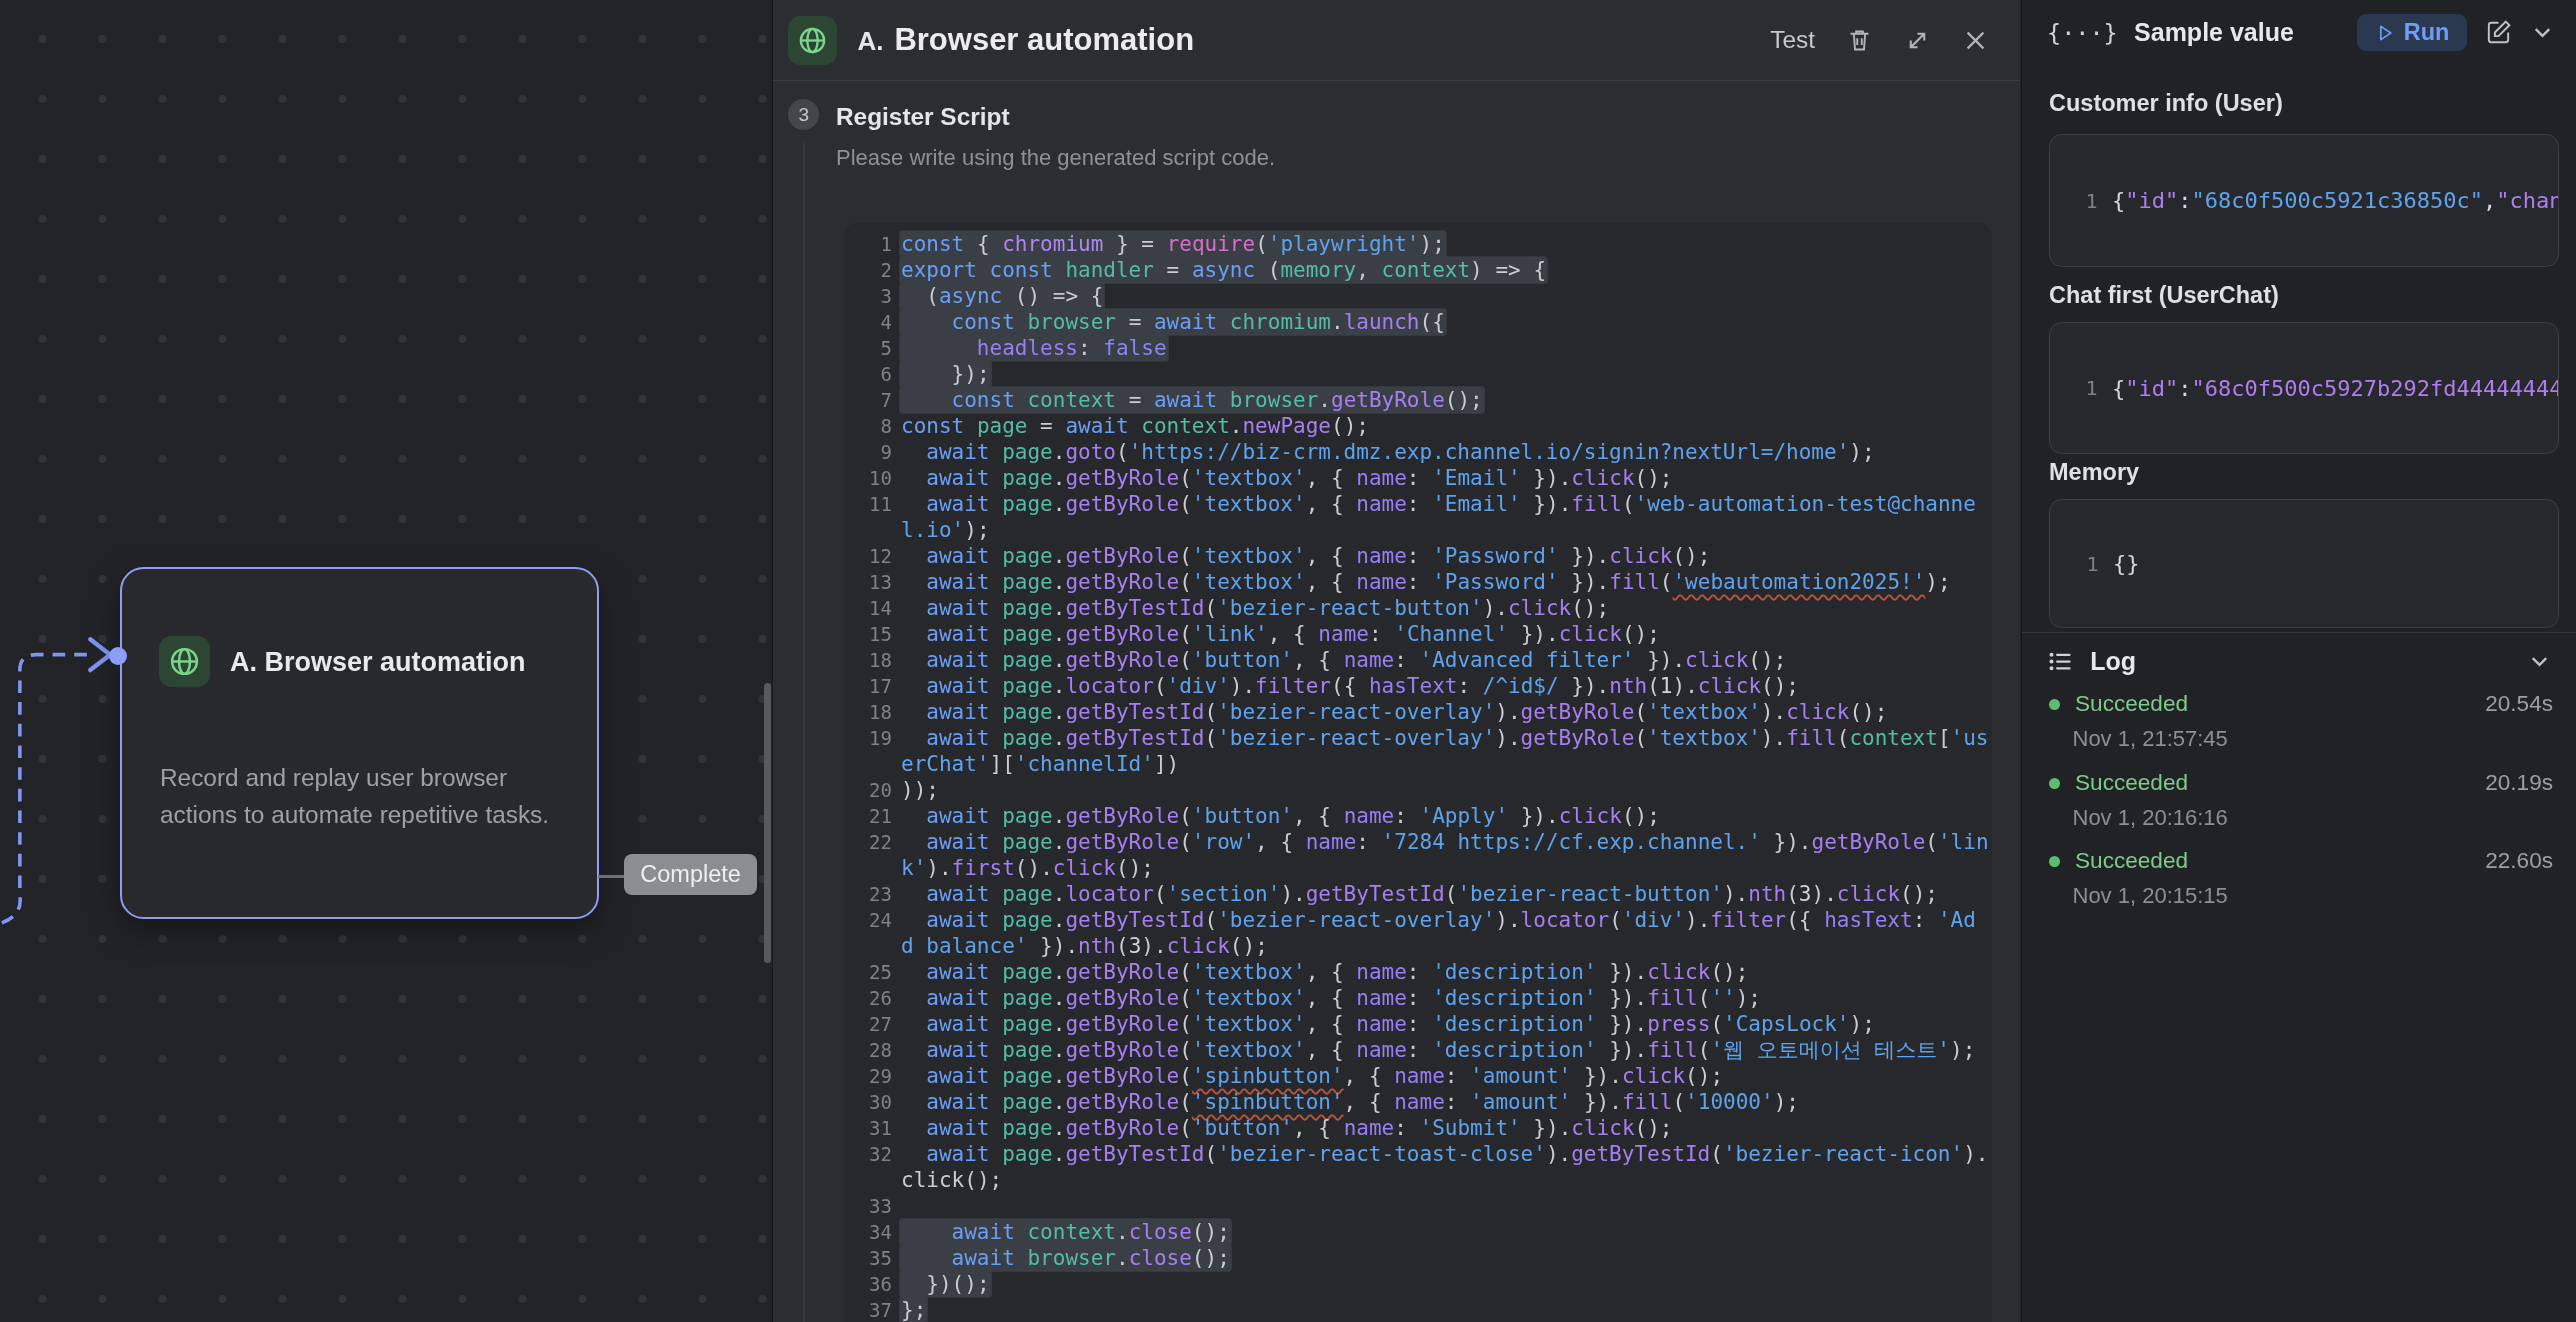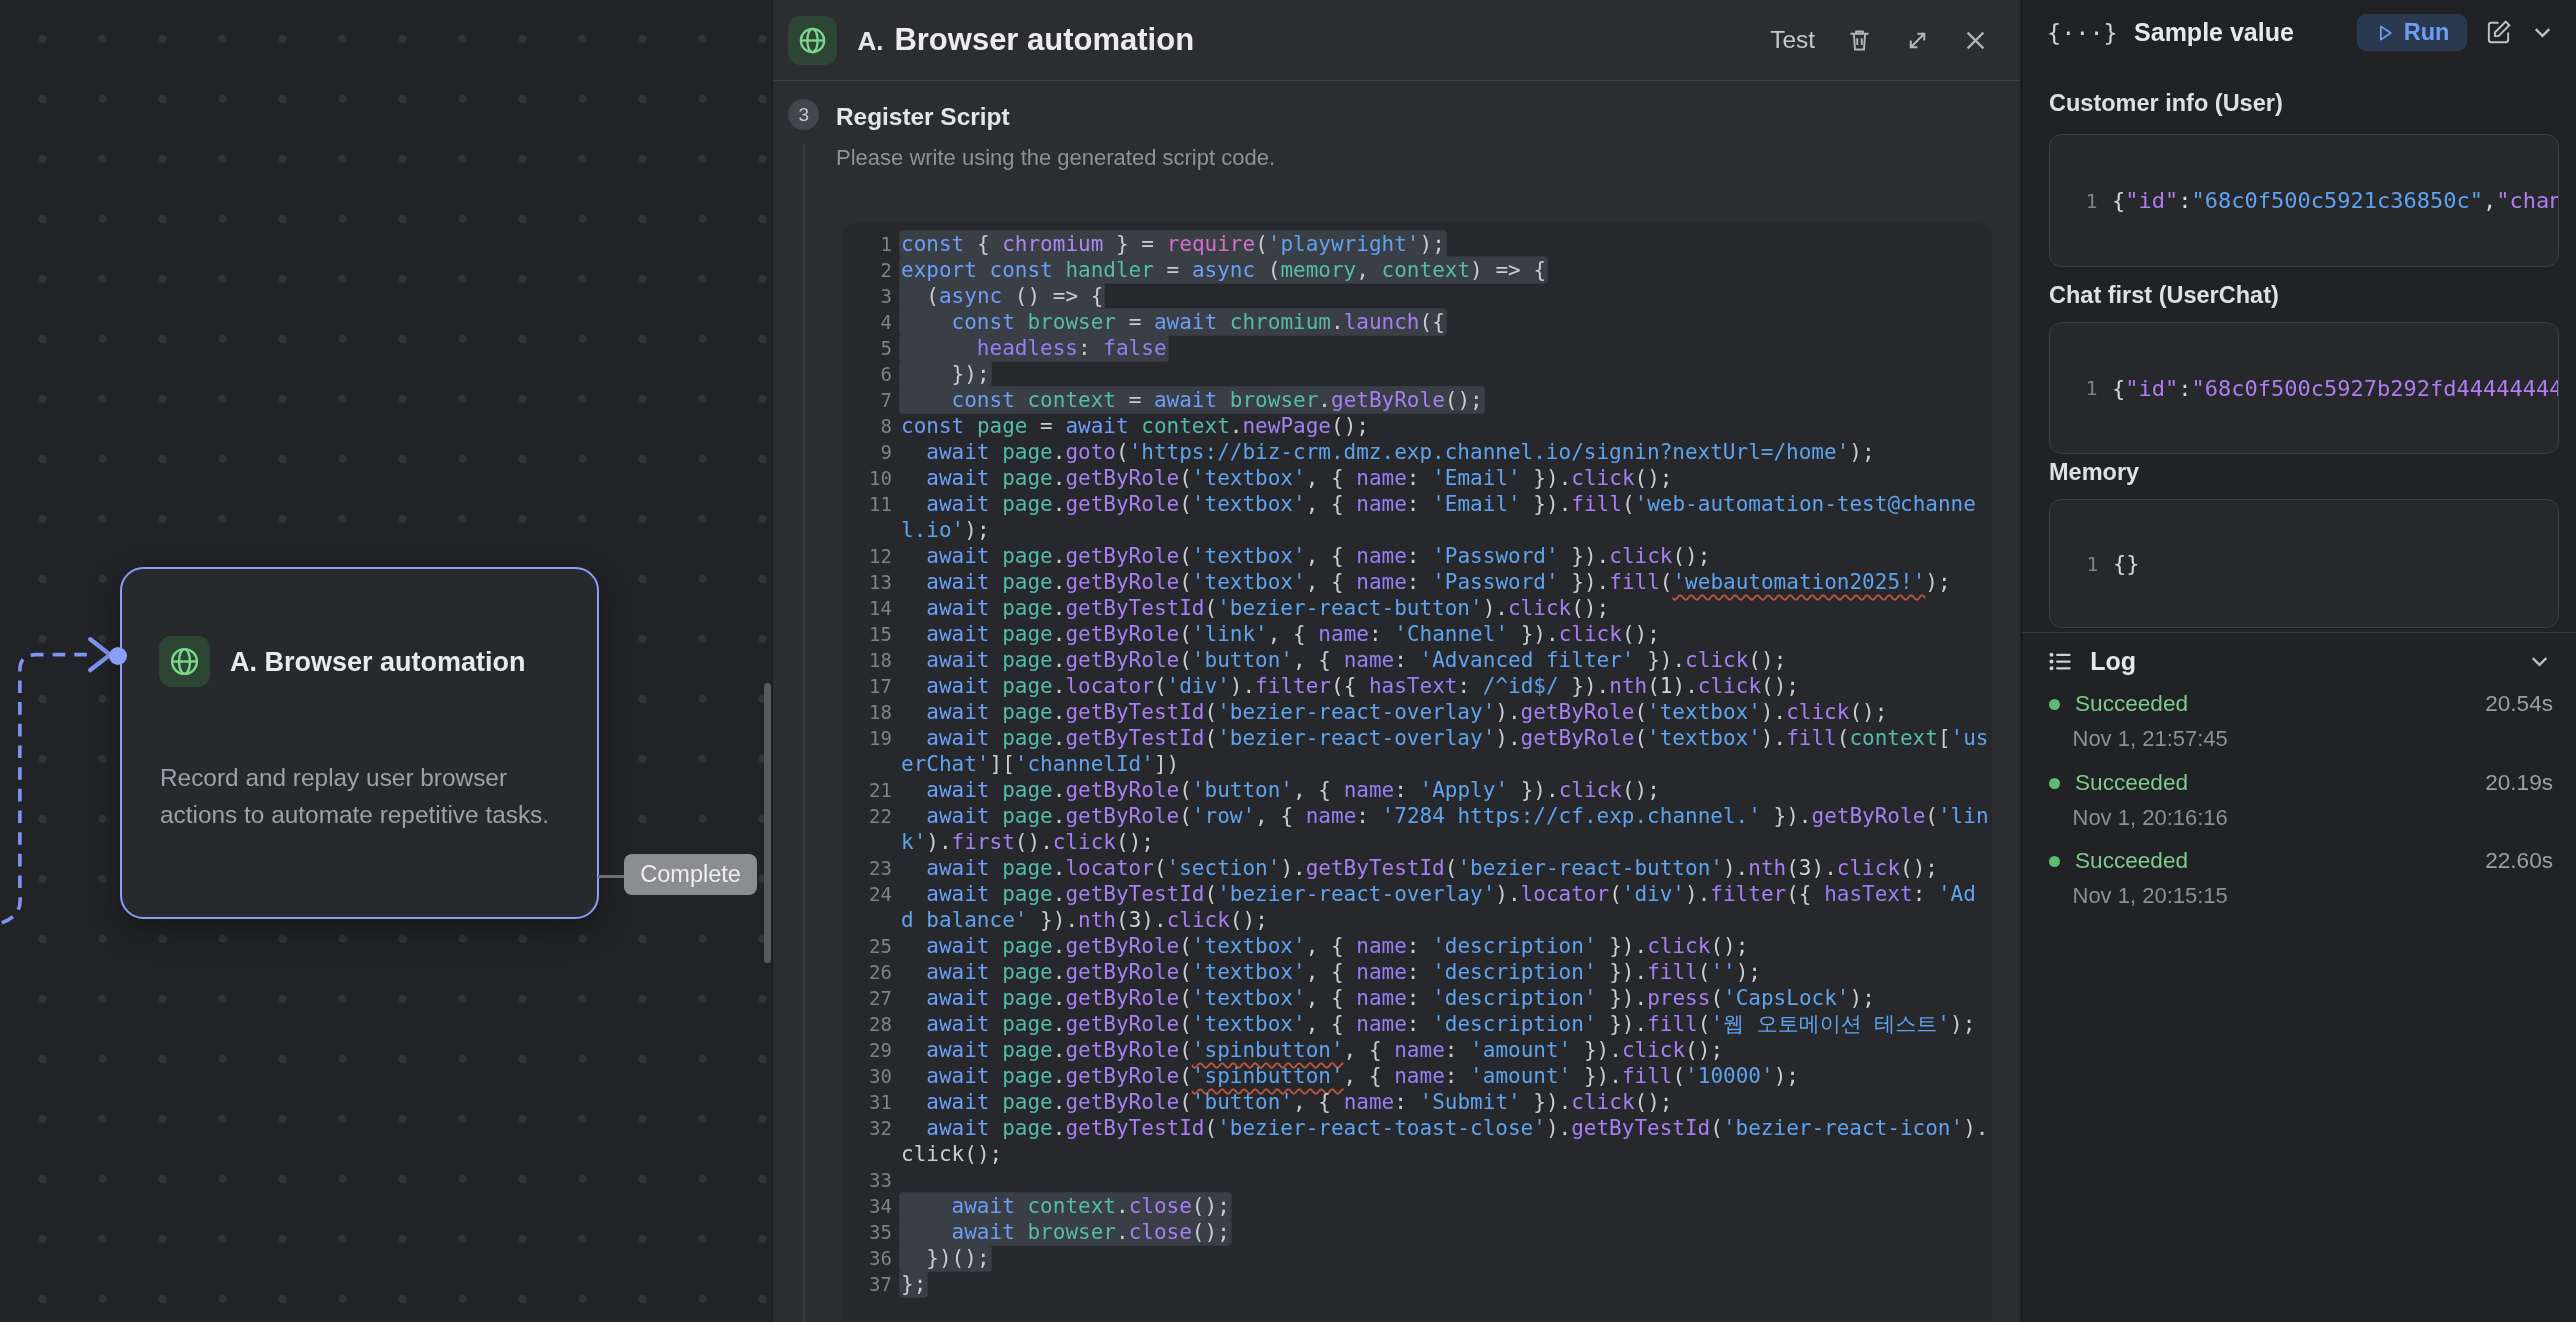--- a/index.html
+++ b/index.html
@@ -227,20 +227,24 @@
       </div>
       <div class="code-row">
         <div class="ln">19</div>
         <div class="cl"><span class="inner">  <span class="tk-kw">await</span> <span class="tk-var">page</span><span class="tk-pun">.</span><span class="tk-fn">getByTestId</span><span class="tk-pun">(</span><span class="tk-str">'bezier-react-overlay'</span><span class="tk-pun">)</span><span class="tk-pun">.</span><span class="tk-fn">getByRole</span><span class="tk-pun">(</span><span class="tk-str">'textbox'</span><span class="tk-pun">)</span><span class="tk-pun">.</span><span class="tk-fn">fill</span><span class="tk-pun">(</span><span class="tk-var">context</span><span class="tk-pun">[</span><span class="tk-str">'us</span></span></div>
       </div>
       <div class="code-row">
         <div class="ln"></div>
         <div class="cl"><span class="inner"><span class="tk-str">erChat'</span><span class="tk-pun">]</span><span class="tk-pun">[</span><span class="tk-str">'channelId'</span><span class="tk-pun">]</span><span class="tk-pun">)</span></span></div>
       </div>
       <div class="code-row">
+        <div class="ln">20</div>
+        <div class="cl"><span class="inner"><span class="tk-pun">)</span><span class="tk-pun">)</span><span class="tk-pun">;</span></span></div>
+      </div>
+      <div class="code-row">
         <div class="ln">21</div>
         <div class="cl"><span class="inner">  <span class="tk-kw">await</span> <span class="tk-var">page</span><span class="tk-pun">.</span><span class="tk-fn">getByRole</span><span class="tk-pun">(</span><span class="tk-str">'button'</span><span class="tk-pun">,</span> <span class="tk-pun">{</span> <span class="tk-prop">name</span><span class="tk-pun">:</span> <span class="tk-str">'Apply'</span> <span class="tk-pun">}</span><span class="tk-pun">)</span><span class="tk-pun">.</span><span class="tk-fn">click</span><span class="tk-pun">(</span><span class="tk-pun">)</span><span class="tk-pun">;</span></span></div>
       </div>
       <div class="code-row">
         <div class="ln">22</div>
         <div class="cl"><span class="inner">  <span class="tk-kw">await</span> <span class="tk-var">page</span><span class="tk-pun">.</span><span class="tk-fn">getByRole</span><span class="tk-pun">(</span><span class="tk-str">'row'</span><span class="tk-pun">,</span> <span class="tk-pun">{</span> <span class="tk-prop">name</span><span class="tk-pun">:</span> <span class="tk-str">'7284 https://cf.exp.channel.'</span> <span class="tk-pun">}</span><span class="tk-pun">)</span><span class="tk-pun">.</span><span class="tk-fn">getByRole</span><span class="tk-pun">(</span><span class="tk-str">'lin</span></span></div>
       </div>
       <div class="code-row">
         <div class="ln"></div>
         <div class="cl"><span class="inner"><span class="tk-str">k'</span><span class="tk-pun">)</span><span class="tk-pun">.</span><span class="tk-fn">first</span><span class="tk-pun">(</span><span class="tk-pun">)</span><span class="tk-pun">.</span><span class="tk-fn">click</span><span class="tk-pun">(</span><span class="tk-pun">)</span><span class="tk-pun">;</span></span></div>

